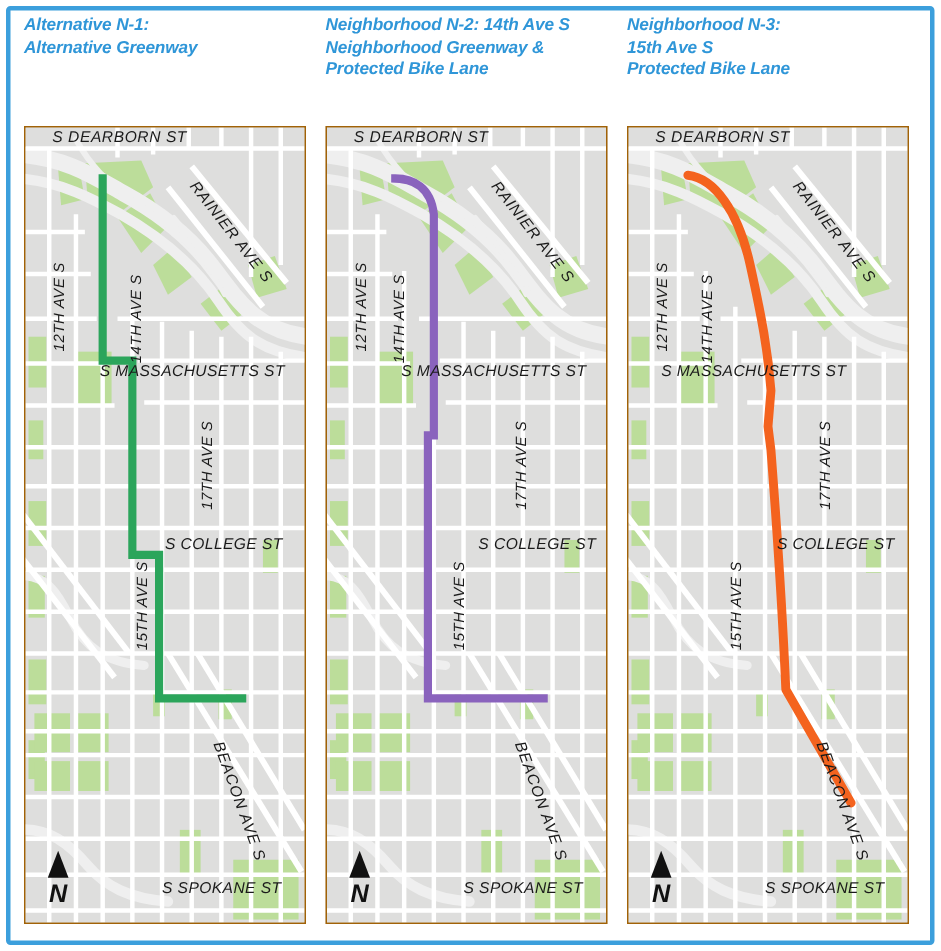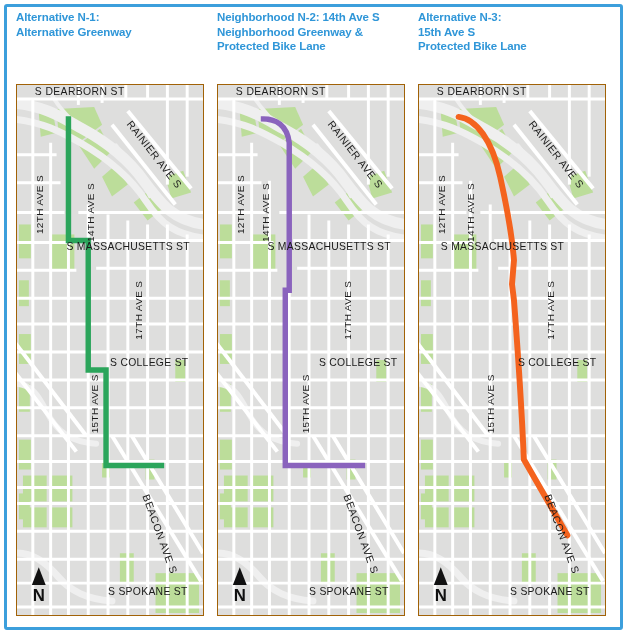--- a/index.html
+++ b/index.html
@@ -20,21 +20,21 @@
     left:4px;top:4px;
     width:619px;height:626px;
     box-sizing:border-box;
     border:3px solid #3c9fdc;
     border-radius:3px;
     background:#ffffff;
   }
   .panels{
     position:absolute;
     left:0;top:0;
-    width:627px;height:634px;
+    width:627px;height:634px;font-style:italic;
   }
   .panel{
     position:absolute;
     top:10px;
     width:195px;
     height:614px;
   }
   #panel-1{left:12px;}
   #panel-2{left:213px;}
   #panel-3{left:414px;}
@@ -224,21 +224,21 @@
 
           <g transform="translate(12,482)">
             <use href="#north-arrow"></use>
           </g>
         </svg>
       </div>
     </div>
 
     <div class="panel" id="panel-3">
       <div class="panel-title">
-        <div>Alternative N-3:</div>
+        <div>Neighborhood N-3:</div>
         <div>15th Ave S</div>
         <div>Protected Bike Lane</div>
       </div>
       <div class="map">
         <svg class="map-svg" viewBox="0 0 188 532" preserveAspectRatio="none">
           <use href="#basemap"></use>
 
           <path d="M40 32 C58 34 74 56 82 92 C90 128 94 150 96 176 L94 200 L96 216 C100 268 104 330 106 376 L150 452" fill="none" stroke="#f4631e" stroke-width="6" stroke-linecap="round" stroke-linejoin="round"></path>
 
           <g font-family="Liberation Sans, sans-serif" fill="#1a1a1a">

